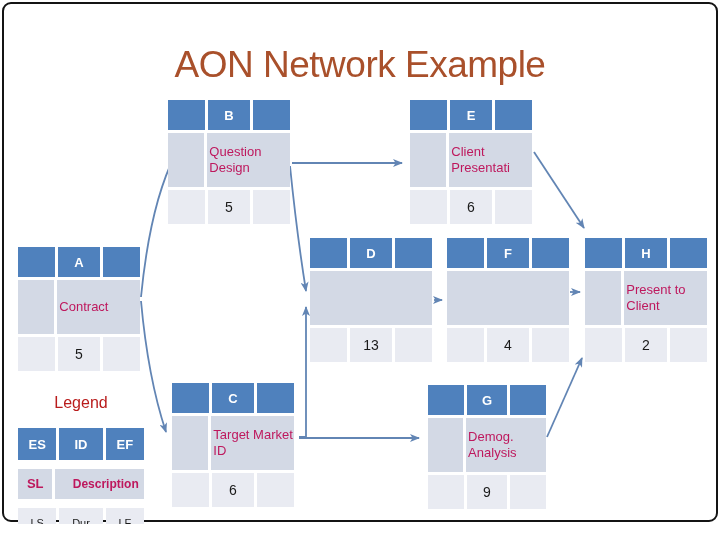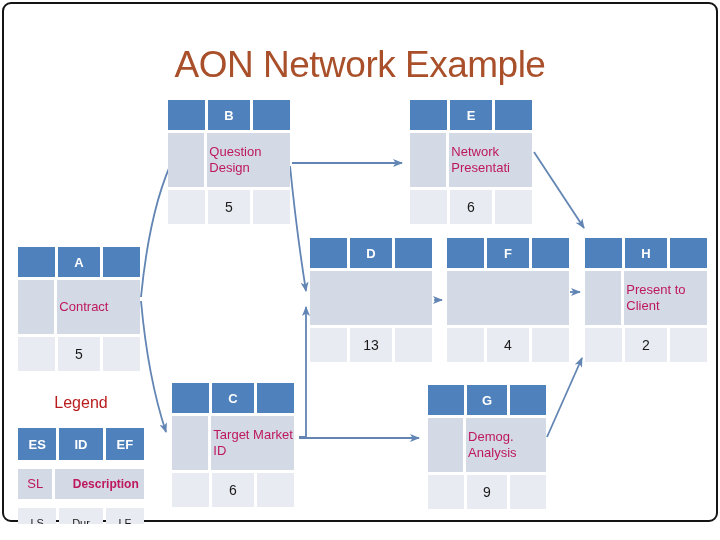--- a/index.html
+++ b/index.html
@@ -35,21 +35,21 @@
 
   
   .legend-title {
     position:absolute; left:18px; top:394px; width:126px; text-align:center;
     font-size:16px; color:#b91c1c;
   }
   .legend { position:absolute; left:18px; top:428px; width:126px; display:flex; flex-direction:column; gap:9px; }
   .legend .hrow { height:32px; }
   .legend .mrow { height:30px; }
   .legend .mrow > div { font-size:12px; font-weight:bold; }
-  .legend .mrow > .c1 { font-weight:normal; font-size:13px; }
+  .legend .mrow > .c1 { font-weight:bold; font-size:13px; }
   .legend .brow { height:30px; }
   .legend .brow > div { font-size:11px; }
   .legend .mrow .desc { justify-content:center !important; padding-left:12px; text-align:center; }
 </style>
 </head>
 <body>
 
 <div class="slide">
   <div class="frame"></div>
 
@@ -141,21 +141,21 @@
   </div>
 
   <div class="node" style="left:410px; top:100px;">
     <div class="nrow hrow">
       <div class="c1"></div>
       <div class="c2">E</div>
       <div class="c3"></div>
     </div>
     <div class="nrow mrow">
       <div class="c1"></div>
-      <div class="desc">Network Presentati</div>
+      <div class="desc">Client Presentati</div>
     </div>
     <div class="nrow brow">
       <div class="c1"></div>
       <div class="c2">6</div>
       <div class="c3"></div>
     </div>
   </div>
 
   <div class="node" style="left:447px; top:238px;">
     <div class="nrow hrow">

